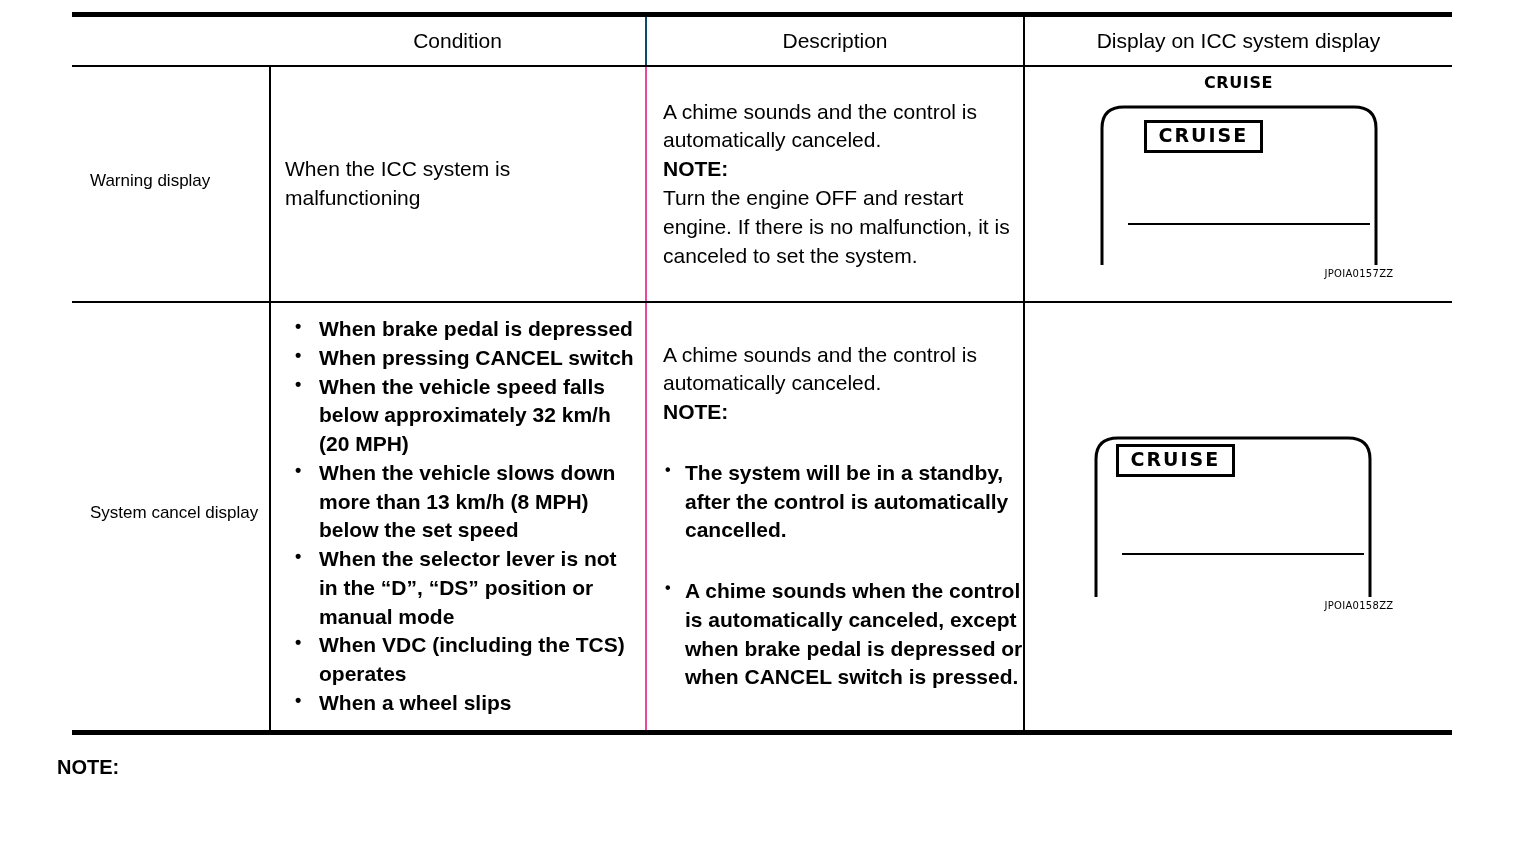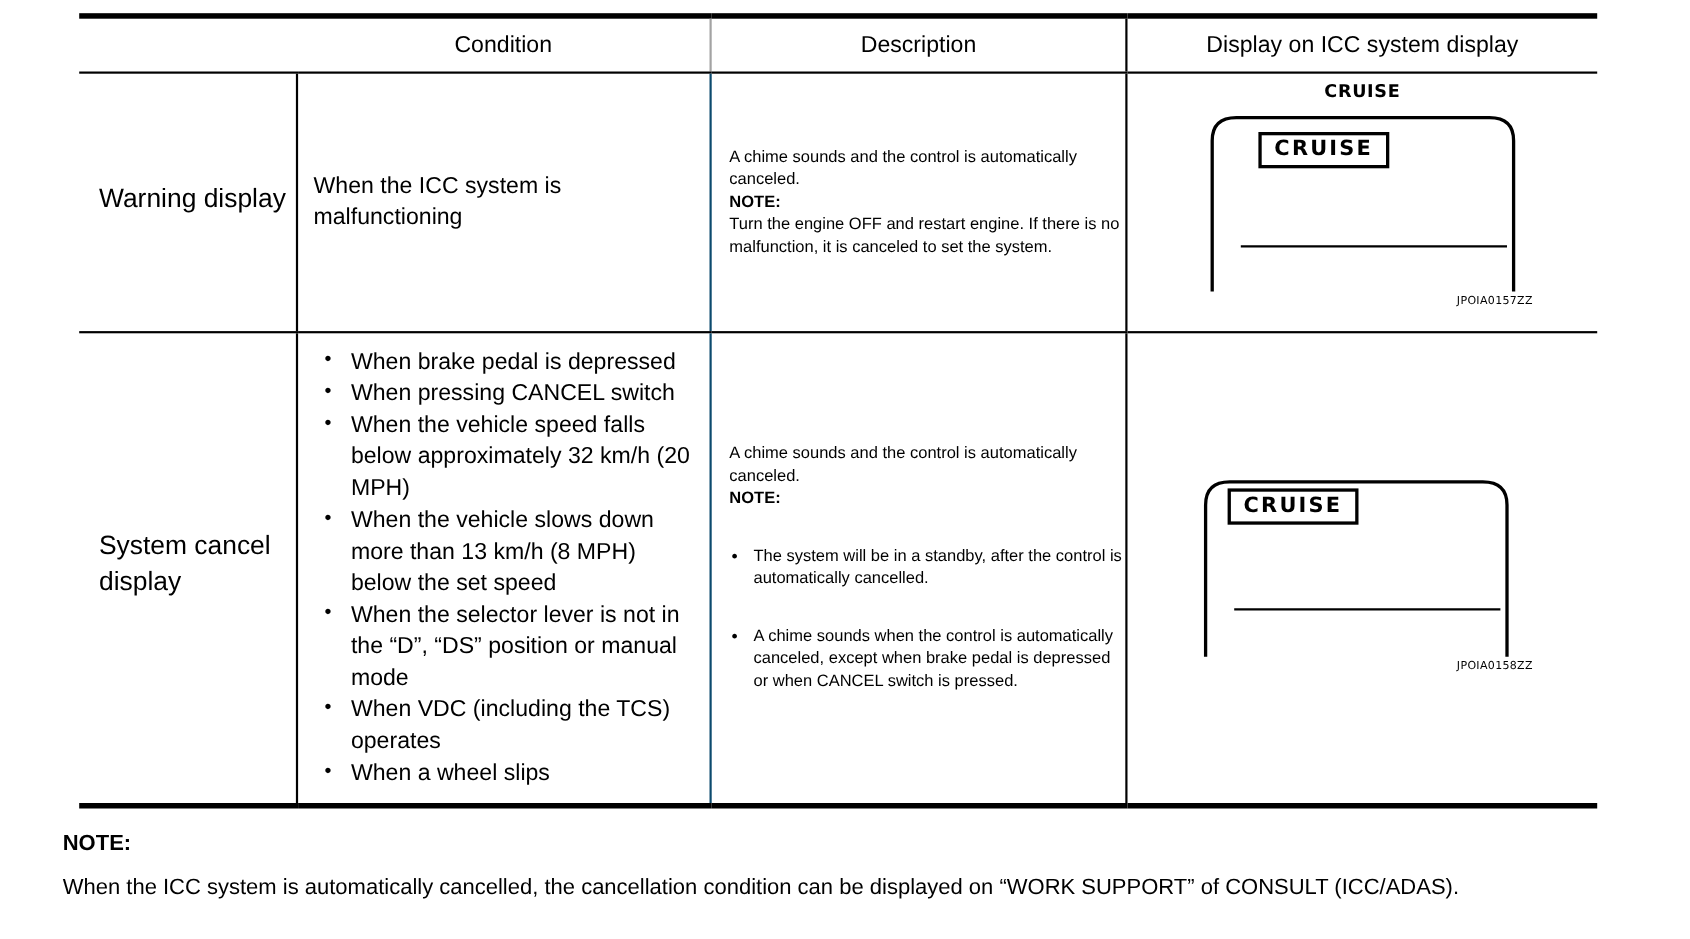--- a/index.html
+++ b/index.html
@@ -46,61 +46,62 @@
   .hdr-row th {
     border-top: 5px solid #000;
     border-bottom: 2px solid #000;
     height: 48px;
     text-align: center;
     font-size: 21px;
     line-height: 1.2;
   }
   .hdr-row th.th-label { border-right: none; }
   .hdr-row th.th-cond  { border-right: none; }
-  .hdr-row th.th-desc  { border-left: 2px solid #a3a3a3; margin-left: 28px; }
+  .hdr-row th.th-desc  { border-left: 2px solid #0c4a6e; margin-left: 28px; }
   .hdr-row th.th-disp  { border-left: 2px solid #000; }
 
   
   .body-row td {
     border-bottom: 2px solid #000;
   }
   .body-row.last td {
     border-bottom: 5px solid #000;
   }
   td.c-label {
     padding: 4px 8px 10px 18px;
-    font-size: 24px;
+    font-size: 17px;
     line-height: 1.35;
   }
   td.c-cond {
     border-left: 2px solid #000;
     padding: 12px 10px 12px 14px;
     font-size: 21px;
     line-height: 1.37;
   }
   td.c-desc {
-    border-left: 2px solid #0c4a6e;
+    border-left: 2px solid #ec4899;
     padding: 12px 0 12px 16px;
-    font-size: 15px;
+    font-size: 21px;
     line-height: 1.37;
   }
   td.c-disp {
     border-left: 2px solid #000;
     padding: 6px 10px 22px 10px;
     vertical-align: middle;
   }
 
   
   .txt-line { display: block; }
   .bold { font-weight: bold; }
 
   ul.bullets {
     list-style: none;
     margin: 0;
     padding: 0;
+    font-weight: bold;
   }
   ul.bullets > li {
     position: relative;
     padding-left: 34px;
     margin: 0 0 0 0;
   }
   ul.bullets > li::before {
     content: "\2022";
     position: absolute;
     left: 10px;
@@ -273,16 +274,15 @@
             </div>
             <div class="illus-id">JPOIA0158ZZ</div>
           </div>
         </td>
       </tr>
     </tbody>
   </table>
 
   <div class="footer-note">
     <div class="note-head">NOTE:</div>
-    <div class="note-body">When the ICC system is automatically cancelled, the cancellation condition can be displayed on “WORK SUPPORT” of CONSULT (ICC/ADAS).</div>
   </div>
 
 </div>
 
 </body></html>

